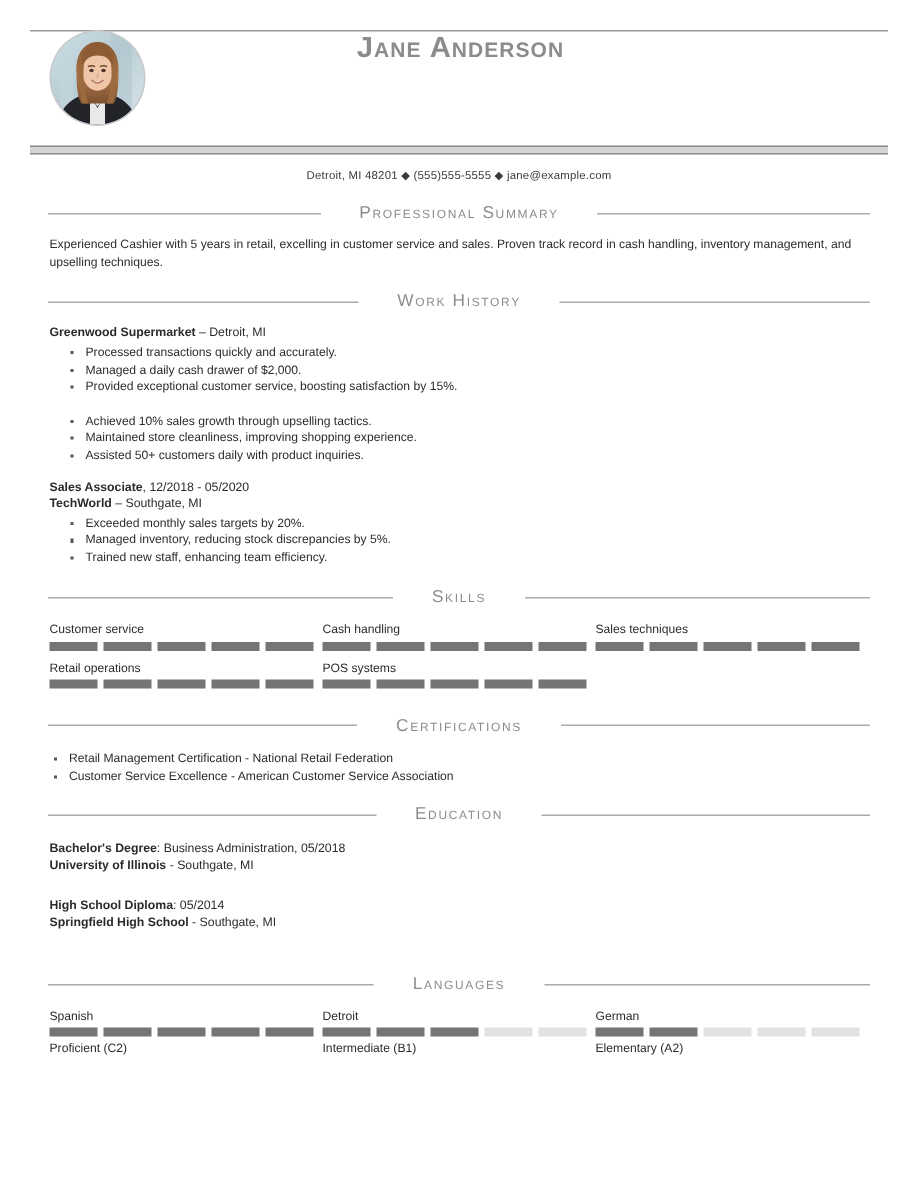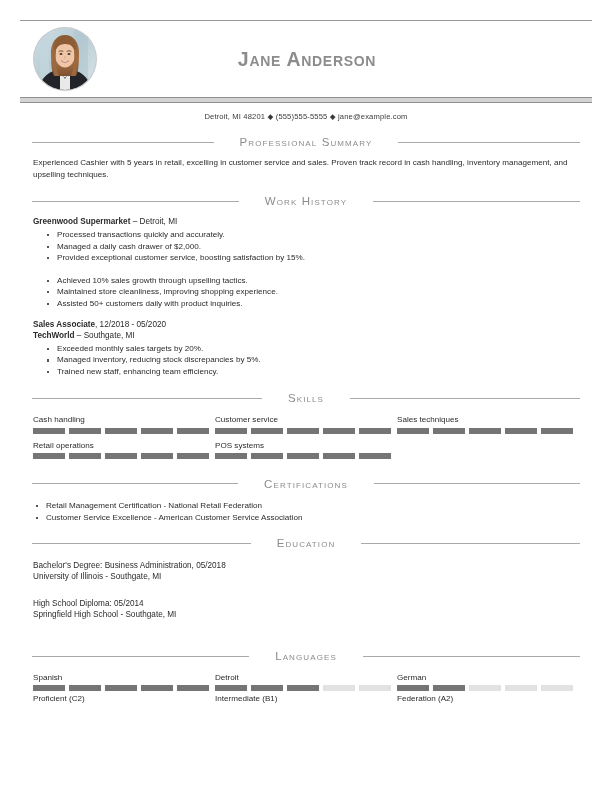--- a/index.html
+++ b/index.html
@@ -25,21 +25,20 @@
   }
 
   
   .header-top-rule {
     height: 0;
     border-top: 1px solid #9a9a9a;
     margin-top: 20px;
   }
   .header {
     display: flex;
-    align-items: center;
     height: 76px;
     padding: 0 14px;
   }
   .photo-wrap {
     width: 62px;
     height: 62px;
     flex: 0 0 62px;
   }
   .photo {
     width: 62px;
@@ -170,21 +169,21 @@
     line-height: 1.2;
   }
 
   .edu-block { margin: 9px 13px 0 13px; }
   .edu-entry + .edu-entry { margin-top: 16px; }
   .edu-line {
     font-size: 8.2px;
     line-height: 1.35;
     color: #2b2b2b;
   }
-  .edu-line b { font-weight: normal; }
+  .edu-line b { font-weight: bold; }
 
   ul.cert-list {
     margin: 8px 0 0 0;
     padding: 0 0 0 26px;
     list-style: none;
   }
   ul.cert-list li {
     font-size: 8.1px;
     line-height: 1.5;
     position: relative;
@@ -305,31 +304,31 @@
       </div>
     </div>
 
   <div class="section-head">
     <span class="rule"></span>
     <span class="label">Skills</span>
     <span class="rule"></span>
   </div>
   <div class="rating-grid" id="skills-container">
       <div class="rating-item">
+        <div class="rating-label">Customer service</div>
+        <div class="rating-bar">
+          <span class="seg on"></span>
+          <span class="seg on"></span>
+          <span class="seg on"></span>
+          <span class="seg on"></span>
+          <span class="seg on"></span>
+        </div>
+      </div>
+      <div class="rating-item">
         <div class="rating-label">Cash handling</div>
-        <div class="rating-bar">
-          <span class="seg on"></span>
-          <span class="seg on"></span>
-          <span class="seg on"></span>
-          <span class="seg on"></span>
-          <span class="seg on"></span>
-        </div>
-      </div>
-      <div class="rating-item">
-        <div class="rating-label">Customer service</div>
         <div class="rating-bar">
           <span class="seg on"></span>
           <span class="seg on"></span>
           <span class="seg on"></span>
           <span class="seg on"></span>
           <span class="seg on"></span>
         </div>
       </div>
       <div class="rating-item">
         <div class="rating-label">Sales techniques</div>
@@ -419,17 +418,17 @@
       </div>
       <div class="rating-item">
         <div class="rating-label">German</div>
         <div class="rating-bar">
           <span class="seg on"></span>
           <span class="seg on"></span>
           <span class="seg"></span>
           <span class="seg"></span>
           <span class="seg"></span>
         </div>
-        <div class="rating-sub">Federation (A2)</div>
+        <div class="rating-sub">Elementary (A2)</div>
       </div>
     </div>
 
 </div>
 
 </body></html>

